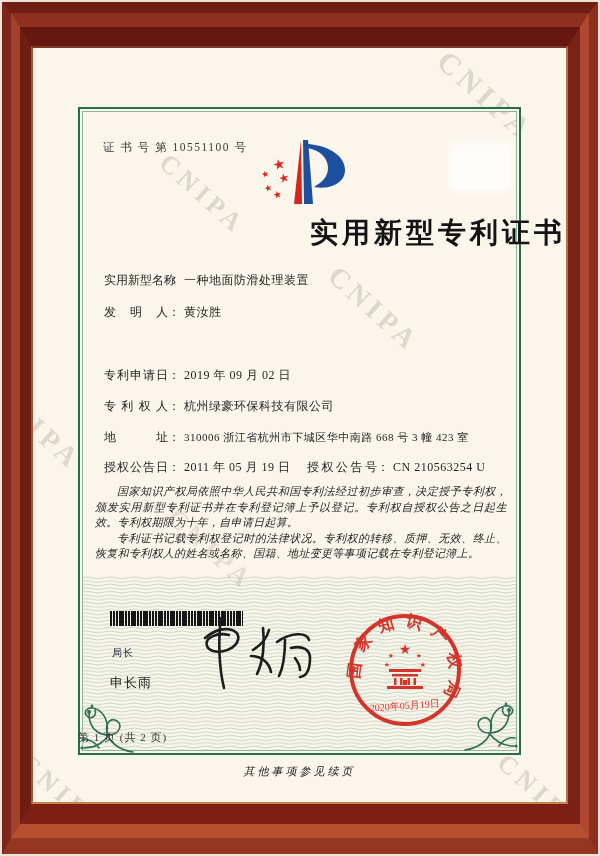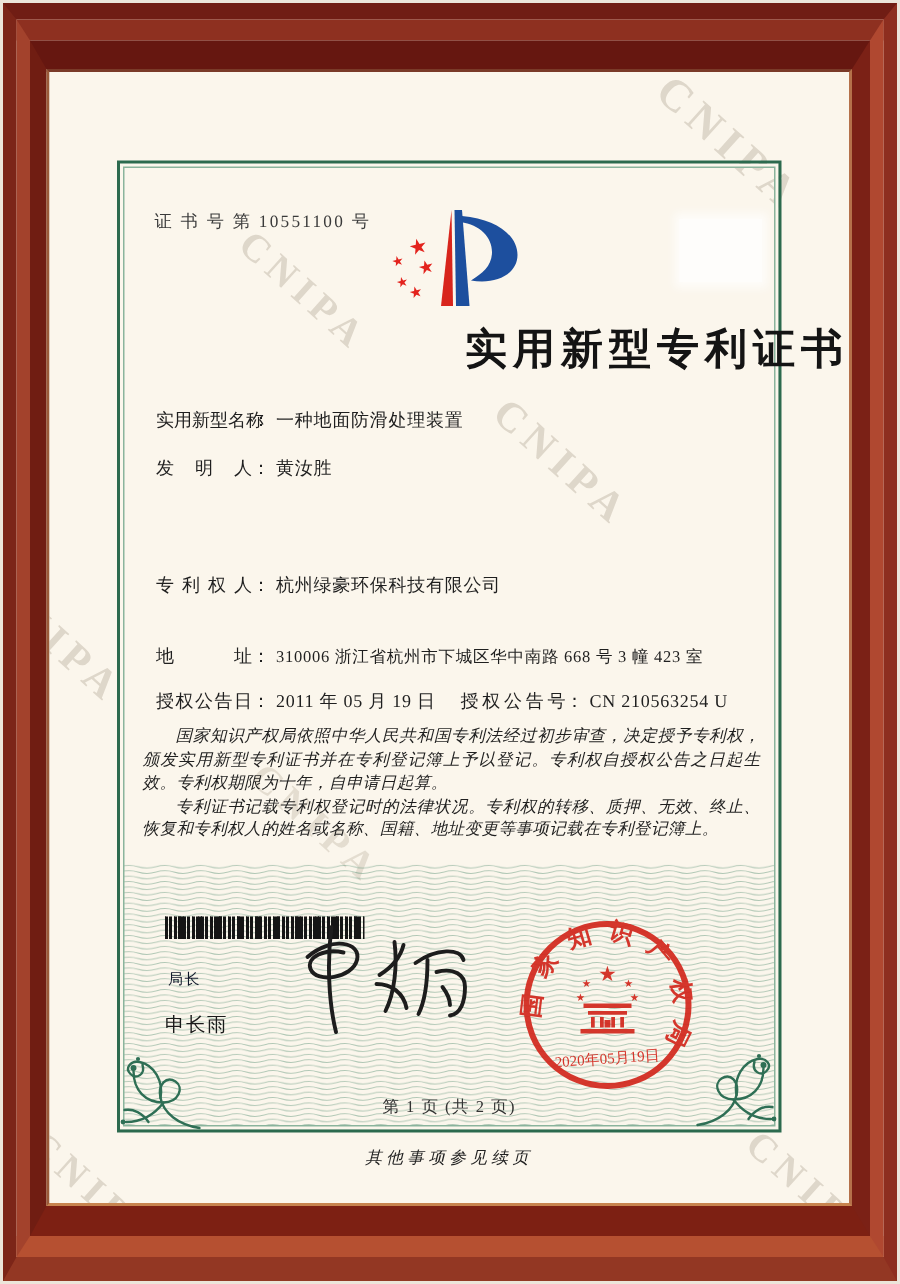--- a/index.html
+++ b/index.html
@@ -51,21 +51,21 @@
     position:absolute;left:0;top:166px;width:100%;text-align:right;
     font-size:28px;font-weight:700;letter-spacing:4px;color:#141414;
   }
   
   .frow{position:absolute;left:71px;height:16px;font-size:12px;color:#1f1f1f;white-space:nowrap;}
   .flabel{display:inline-block;width:64px;text-align:justify;text-align-last:justify;vertical-align:top;}
   .flabel2{display:inline-block;width:70px;text-align:justify;text-align-last:justify;vertical-align:top;}
   .fcolon{display:inline-block;margin-right:4px;}
   .fvalue{letter-spacing:0.5px;}
   .r1{top:224px;} .r2{top:256px;} .r3{top:287px;} .r4{top:319px;}
-  .r5{top:334px;} .r6{top:381px;} .r6 .fvalue{font-size:11px;}
+  .r5{top:350px;} .r6{top:381px;} .r6 .fvalue{font-size:11px;}
   .r7{top:411px;} .grant-no{position:absolute;left:274px;top:411px;font-size:12px;color:#1f1f1f;white-space:nowrap;}
   
   .body-text{
     position:absolute;left:62px;top:436px;width:412px;font-size:11px;line-height:15.5px;
     color:#1f1f1f;text-align:justify;font-style:italic;letter-spacing:0.3px;
   }
   .body-text p{margin:0;text-indent:2em;}
   
   .barcode{
     position:absolute;left:77px;top:563px;width:133px;height:15px;
@@ -74,21 +74,21 @@
       repeating-linear-gradient(90deg,#151515 0 1px,transparent 1px 6px),
       repeating-linear-gradient(90deg,transparent 0 9px,#151515 9px 12px,transparent 12px 13px);
   }
   .director-title{position:absolute;left:79px;top:598px;font-size:10px;color:#0f172a;
     font-family:"Liberation Sans","DejaVu Sans",sans-serif;letter-spacing:1px;}
   .director-name{position:absolute;left:77px;top:626px;font-size:13px;color:#1a1a1a;
     font-family:"Liberation Sans","DejaVu Sans",sans-serif;letter-spacing:1px;}
   .signature{position:absolute;left:150px;top:560px;}
   .seal{position:absolute;left:312px;top:562px;}
   .page-number{
-    position:absolute;left:45px;top:682px;width:443px;text-align:center;
+    position:absolute;left:45px;top:682px;width:443px;
     font-size:11px;letter-spacing:1px;color:#333;
   }
   .footer-note{
     position:absolute;left:0;top:716px;width:100%;text-align:center;
     font-size:11px;letter-spacing:3px;color:#222;font-style:italic;
   }
 </style>
 </head>
 <body>
 
@@ -162,20 +162,23 @@
         <polygon points="50,4 43,68 51,68" fill="#d8251c"></polygon>
       </svg>
 
       <div class="title">实用新型专利证书</div>
 
       <div class="frow r1">
         <span class="flabel">实用新型名称</span><span class="fcolon">：</span><span class="fvalue">一种地面防滑处理装置</span>
       </div>
       <div class="frow r2">
         <span class="flabel">发明人</span><span class="fcolon">：</span><span class="fvalue">黄汝胜</span>
+      </div>
+      <div class="frow r4">
+        <span class="flabel">专利申请日</span><span class="fcolon">：</span><span class="fvalue">2019 年 09 月 02 日</span>
       </div>
       <div class="frow r5">
         <span class="flabel">专利权人</span><span class="fcolon">：</span><span class="fvalue">杭州绿豪环保科技有限公司</span>
       </div>
       <div class="frow r6">
         <span class="flabel">地址</span><span class="fcolon">：</span><span class="fvalue">310006 浙江省杭州市下城区华中南路 668 号 3 幢 423 室</span>
       </div>
       <div class="frow r7">
         <span class="flabel">授权公告日</span><span class="fcolon">：</span><span class="fvalue">2011 年 05 月 19 日</span>
       </div>

